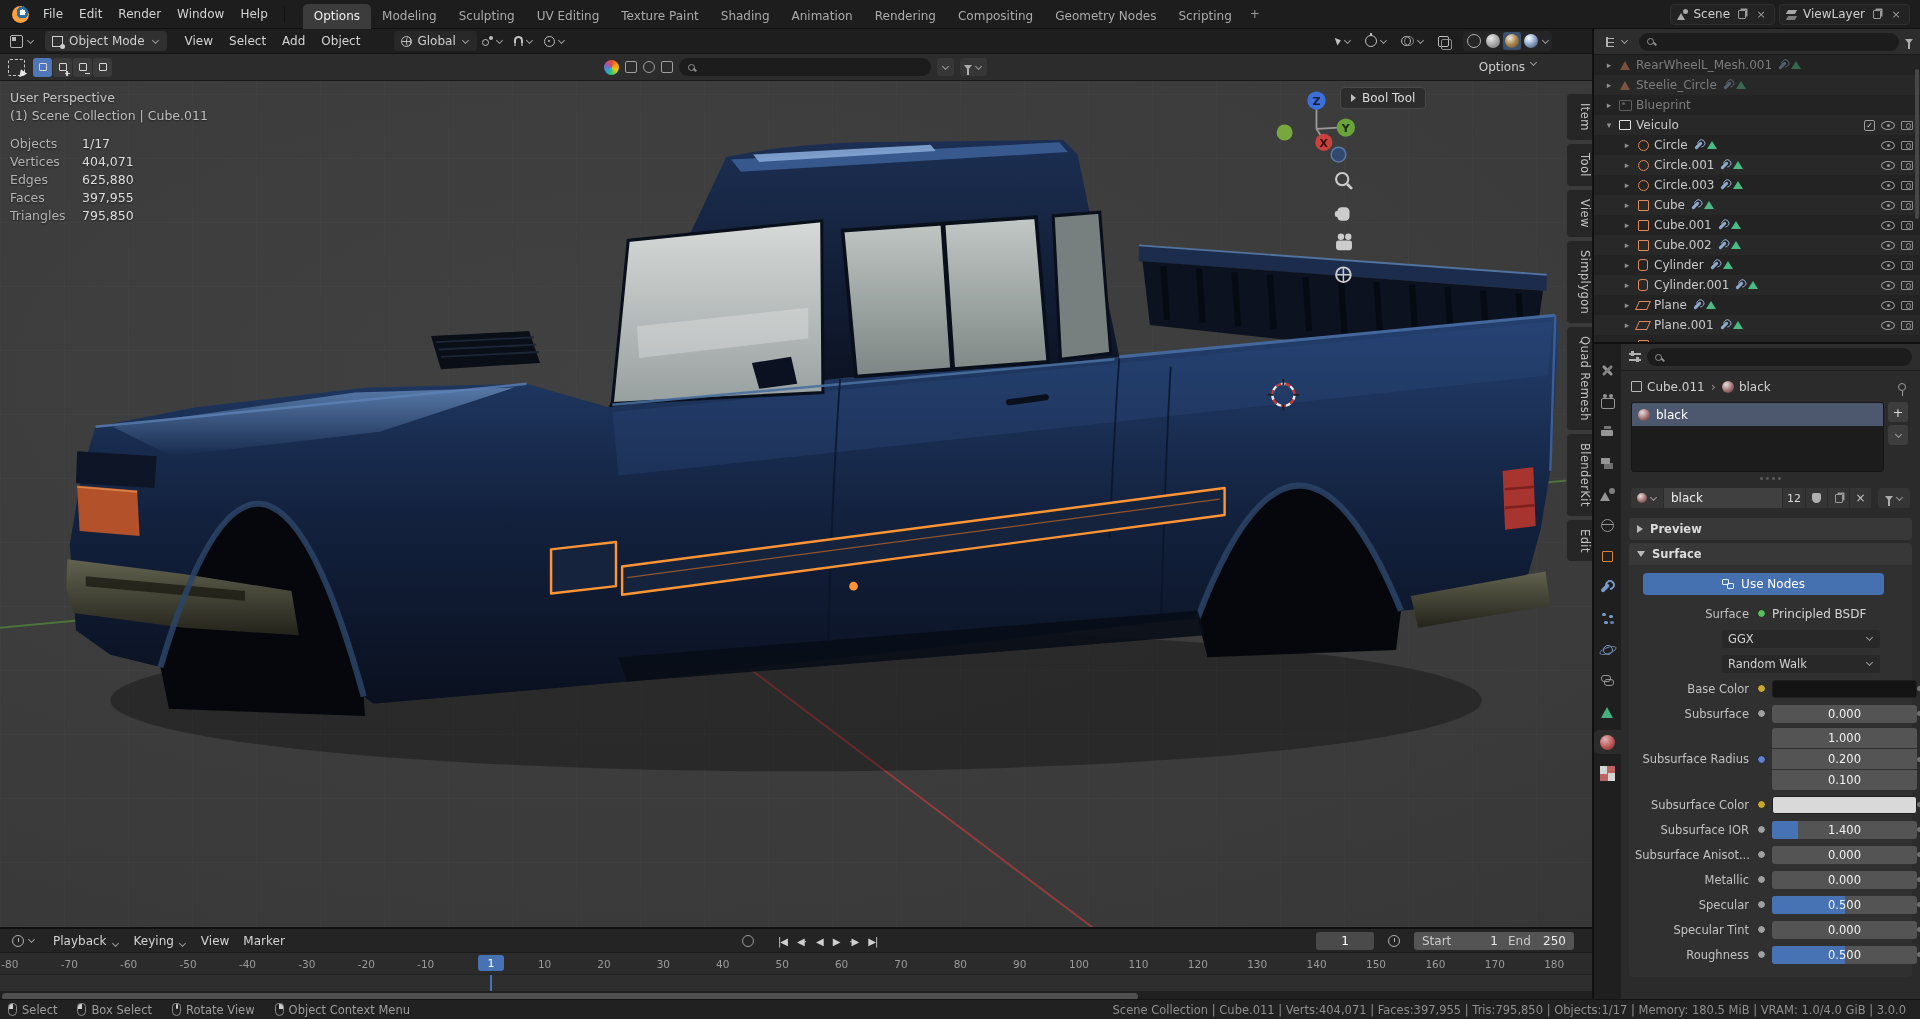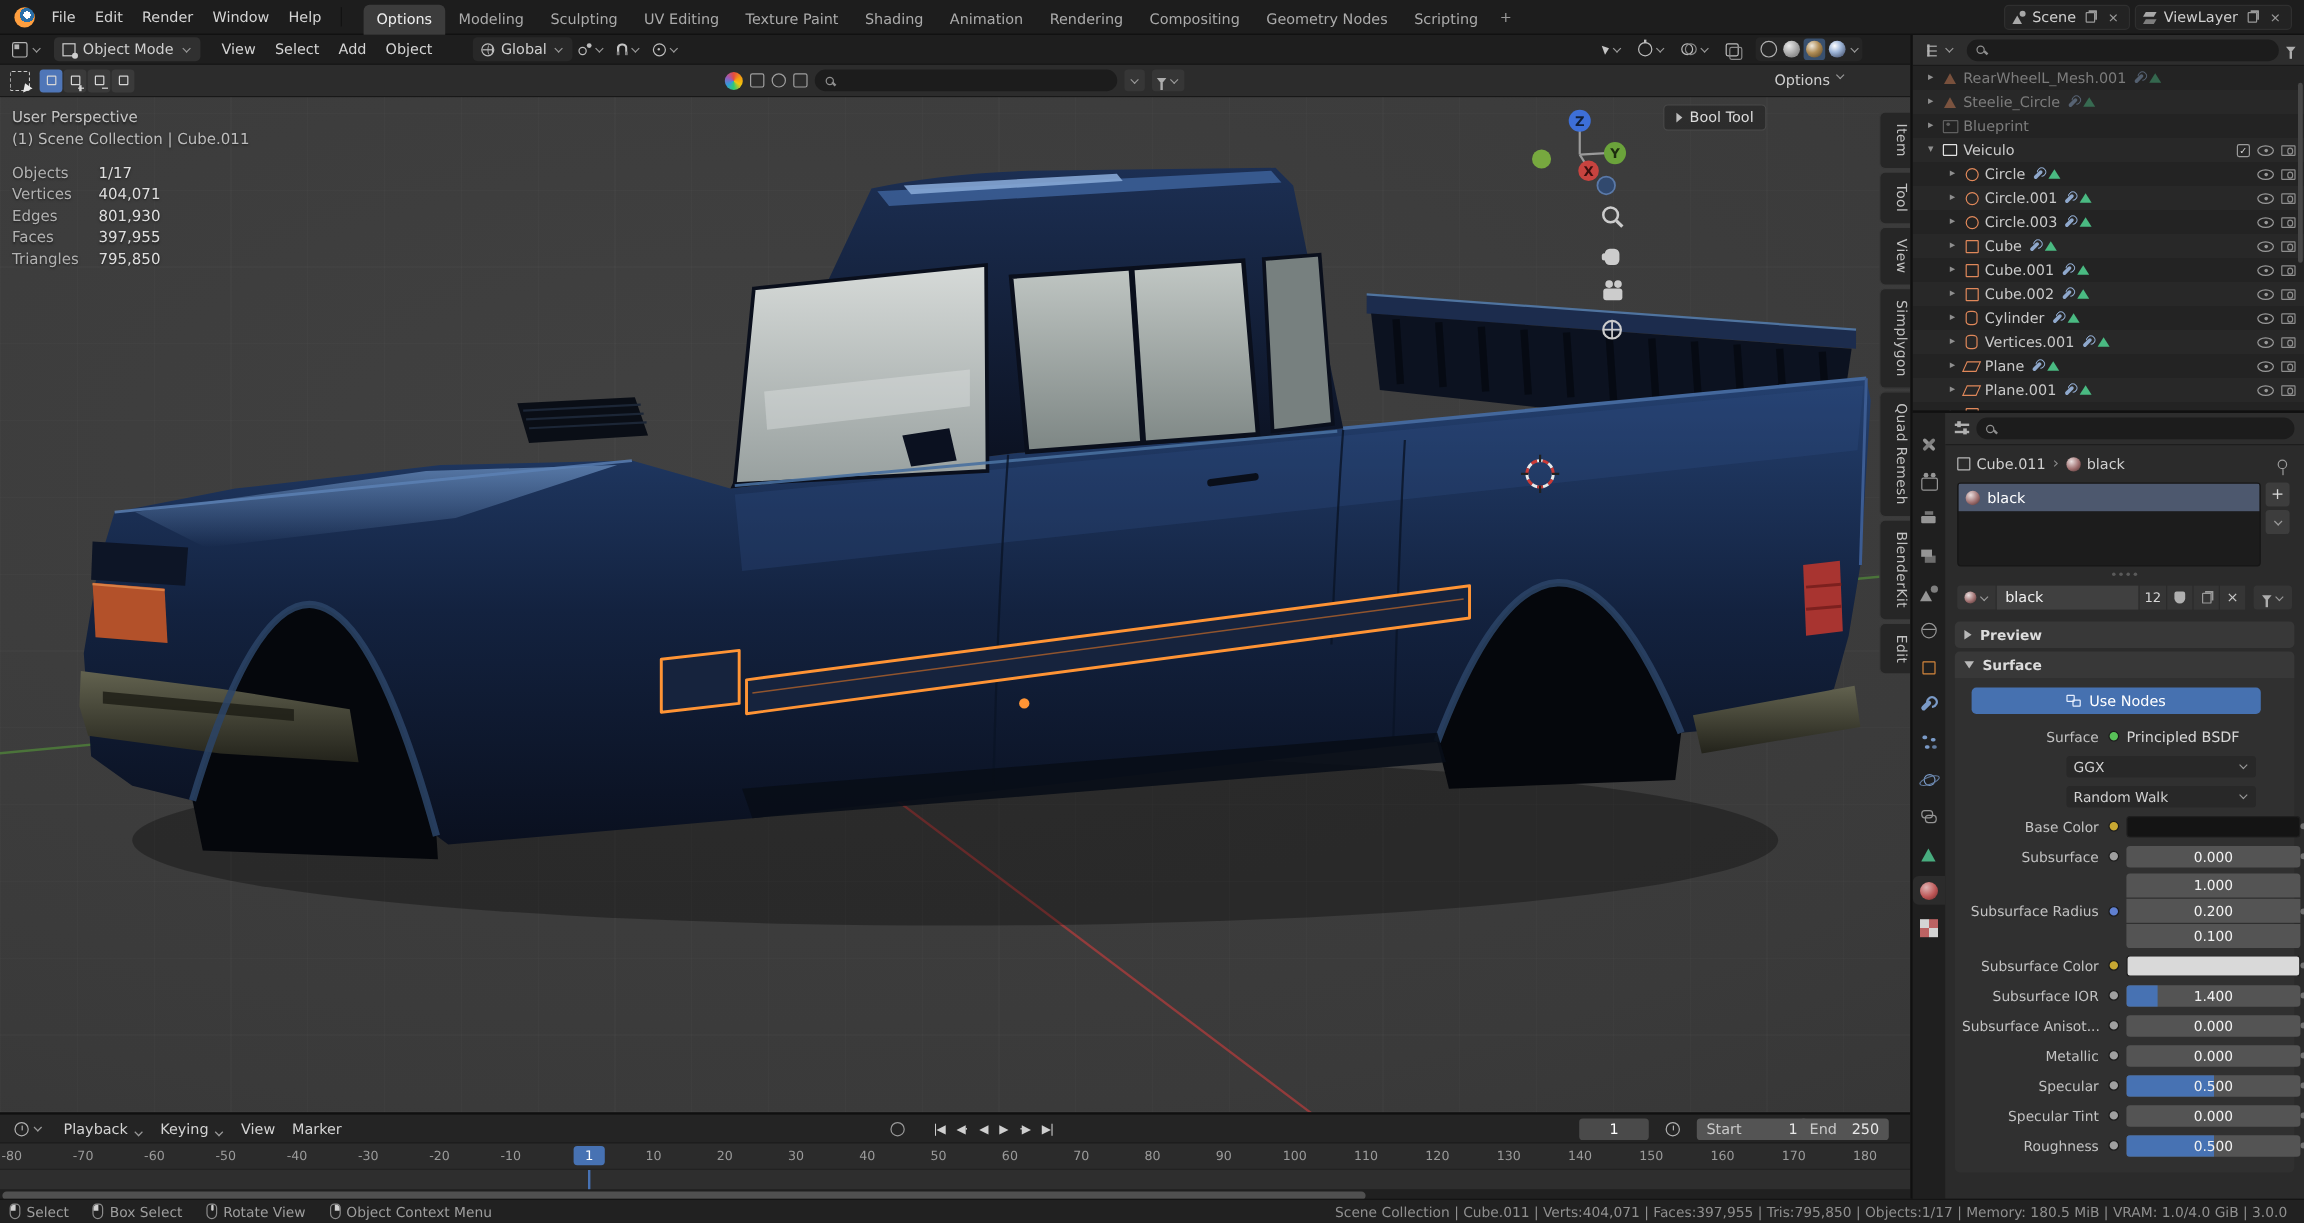--- a/index.html
+++ b/index.html
@@ -110,21 +110,21 @@
       repeating-linear-gradient(0deg,rgba(255,255,255,.016) 0 1px,transparent 1px 64px),
       repeating-linear-gradient(90deg,rgba(255,255,255,.016) 0 1px,transparent 1px 64px),
       radial-gradient(140% 120% at 40% 35%,#414141 0%,#3a3a3a 55%,#303030 100%)}
   .scene{position:absolute;inset:0;width:1592px;height:846px}
   .vp-text{position:absolute;left:10px;top:8px;color:#c6c6c6;font-size:12.5px;line-height:18px;
     text-shadow:0 1px 2px rgba(0,0,0,.5)}
   .vp-text .ctx{color:#bdbdbd;margin-bottom:10px}
   .stat{display:flex}
   .stat .sl{width:72px;color:#b2b2b2}
   .stat .sv{color:#dedede}
-  .bool-tool{position:absolute;left:1386px;top:6px;height:22px;display:flex;align-items:center;gap:6px;
+  .bool-tool{position:absolute;left:1340px;top:6px;height:22px;display:flex;align-items:center;gap:6px;
     background:rgba(40,40,40,.75);border:1px solid #484848;border-radius:4px;padding:0 10px;color:#dcdcdc}
   .bt-arrow{width:0;height:0;border-left:5px solid #bdbdbd;border-top:4px solid transparent;border-bottom:4px solid transparent}
   .side-tabs{position:absolute;right:0;top:12px;width:26px;display:flex;flex-direction:column;gap:2px}
   .side-tab{writing-mode:vertical-rl;background:#262626;border:1px solid #3a3a3a;border-right:none;
     border-radius:5px 0 0 5px;color:#c3c3c3;font-size:11.5px;padding:9px 0;text-align:center;letter-spacing:.4px}
 
   
   .right-col{position:absolute;left:1592px;top:29px;width:328px;height:970px;display:flex;flex-direction:column;background:#232323;border-left:2px solid #101010}
   
   .outliner{height:315px;flex:none;overflow:hidden;border-bottom:2px solid #101010;background:#232323}
@@ -615,21 +615,21 @@
               <span class="sv">1/17</span>
             </div>
 
             <div class="stat">
               <span class="sl">Vertices</span>
               <span class="sv">404,071</span>
             </div>
 
             <div class="stat">
               <span class="sl">Edges</span>
-              <span class="sv">801,930</span>
+              <span class="sv">625,880</span>
             </div>
 
             <div class="stat">
               <span class="sl">Faces</span>
               <span class="sv">397,955</span>
             </div>
 
             <div class="stat">
               <span class="sl">Triangles</span>
               <span class="sv">795,850</span>
@@ -871,21 +871,21 @@
             </span>
             <span class="ospace"></span>
 
             <span class="oeye"></span>
             <span class="ocam"></span>
           </div>
 
           <div class="orow child">
             <span class="oarrow">▸</span>
             <span class="oicon" data-icon="cylinder"></span>
-            <span class="oname">Vertices.001</span>
+            <span class="oname">Cylinder.001</span>
             <span class="oaux">
               <span class="aux-wrench"></span>
               <span class="aux-data"></span>
             </span>
             <span class="ospace"></span>
 
             <span class="oeye"></span>
             <span class="ocam"></span>
           </div>
 

